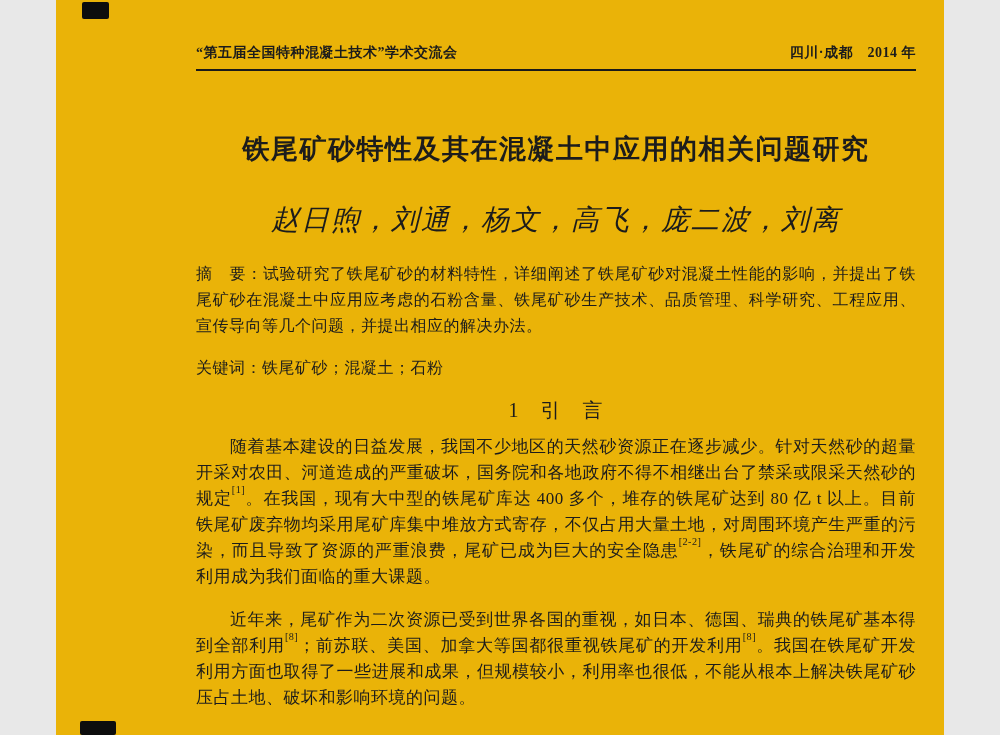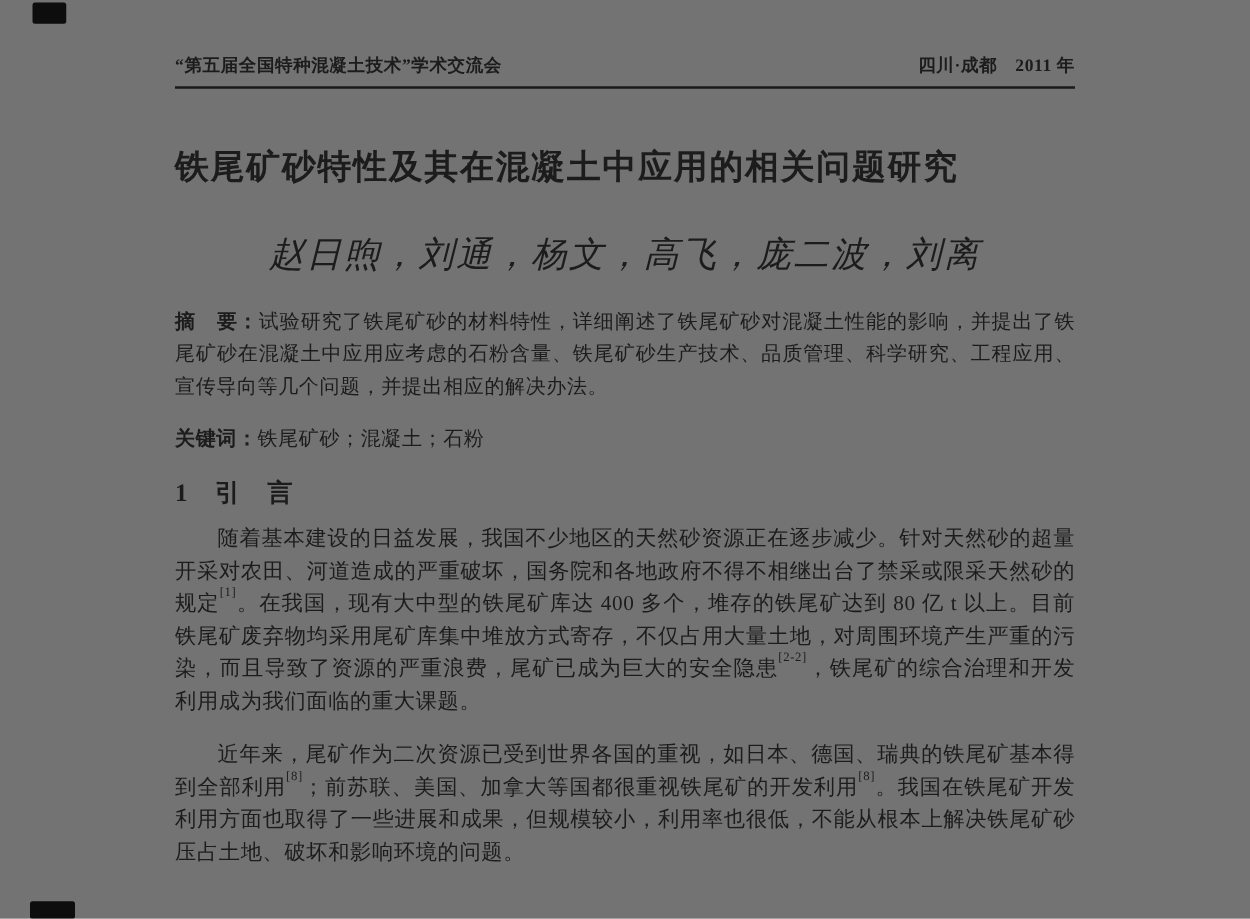--- a/index.html
+++ b/index.html
@@ -1,21 +1,21 @@
 <!DOCTYPE html>
 <html><head>
 <meta charset="utf-8">
 <style>
   html, body { margin: 0; padding: 0; background: #e8e8e8; }
   .page {
     position: relative;
-    width: 1000px;
+    width: 888px;
     height: 735px;
     margin: 0 auto;
-    background: #737373;
+    background: #eab308;
     overflow: hidden;
     font-family: "Liberation Serif", "DejaVu Serif", serif;
     color: #1c1c1c;
   }
   .content {
     position: absolute;
     left: 140px;
     top: 0;
     width: 720px;
   }
@@ -24,21 +24,22 @@
     display: flex;
     justify-content: space-between;
     align-items: flex-end;
     font-size: 14px;
     font-weight: 600;
     letter-spacing: 0.5px;
     padding-bottom: 7px;
     border-bottom: 2px solid #1a1a1a;
   }
   .title {
-    margin-top: 44px;
+    margin-top: 60px;
+    text-align: center;
     font-size: 27px;
     font-weight: 700;
     letter-spacing: 1.5px;
   }
   .authors {
     margin-top: 34px;
     text-align: center;
     font-size: 28px;
     font-style: italic;
     letter-spacing: 2px;
@@ -49,32 +50,33 @@
     font-size: 14px;
     letter-spacing: 0.5px;
   }
   .abstract {
     margin-top: 22px;
     font-size: 16px;
     line-height: 26px;
     text-align: justify;
     letter-spacing: 0.5px;
   }
-  .abstract b, .keywords b { font-weight: 700; }
+  .abstract b, .keywords b { font-weight: 400; }
   .keywords {
     margin-top: 10px;
     font-size: 16px;
     line-height: 26px;
     letter-spacing: 0.5px;
   }
   .section-heading {
     margin-top: 14px;
     font-size: 20px;
-    font-weight: 700;
+    font-weight: 400;
     letter-spacing: 1px;
+    text-align: center;
   }
   .body-para {
     margin-top: 10px;
     font-size: 17px;
     line-height: 26px;
     text-align: justify;
     text-indent: 2em;
     letter-spacing: 0.5px;
   }
   sup {
@@ -95,21 +97,21 @@
 
 <div class="page">
 
   <div class="artifact artifact-top-left"></div>
   <div class="artifact artifact-bottom-left"></div>
 
   <div class="content">
 
     <div class="header-row">
       <span>“第五届全国特种混凝土技术”学术交流会</span>
-      <span>四川·成都　2011 年</span>
+      <span>四川·成都　2014 年</span>
     </div>
 
     <div class="title">铁尾矿砂特性及其在混凝土中应用的相关问题研究</div>
 
     <div class="authors">赵日煦，刘通，杨文，高飞，庞二波，刘离</div>
 
 
     <p class="abstract"><b>摘　要：</b><span>试验研究了铁尾矿砂的材料特性，详细阐述了铁尾矿砂对混凝土性能的影响，并提出了铁尾矿砂在混凝土中应用应考虑的石粉含量、铁尾矿砂生产技术、品质管理、科学研究、工程应用、宣传导向等几个问题，并提出相应的解决办法。</span></p>
 
     <p class="keywords"><b>关键词：</b><span>铁尾矿砂；混凝土；石粉</span></p>

